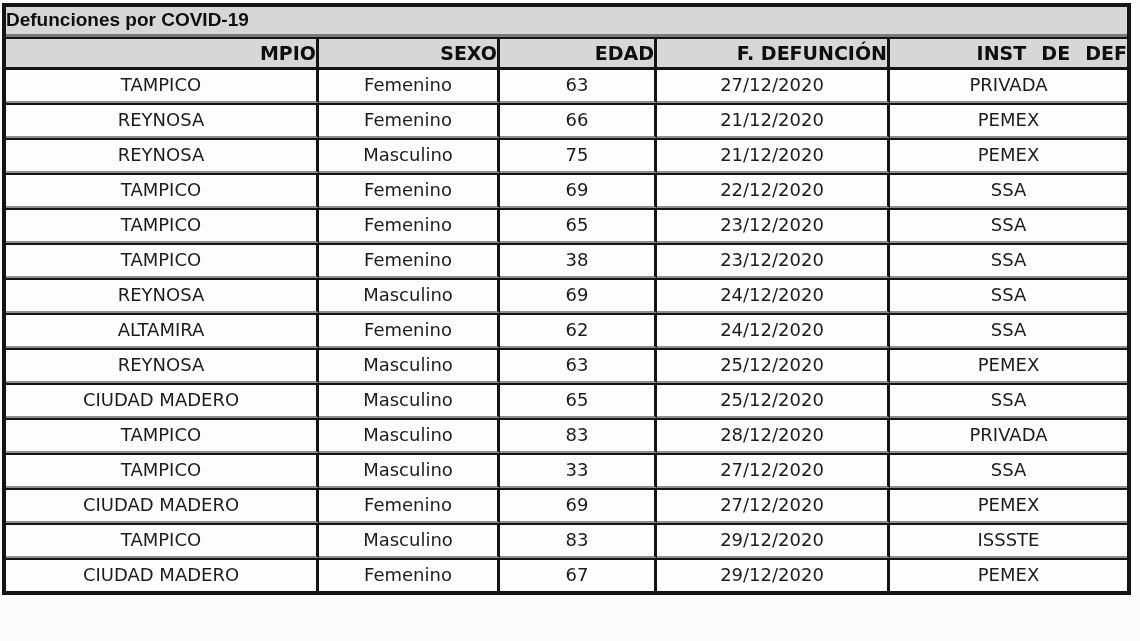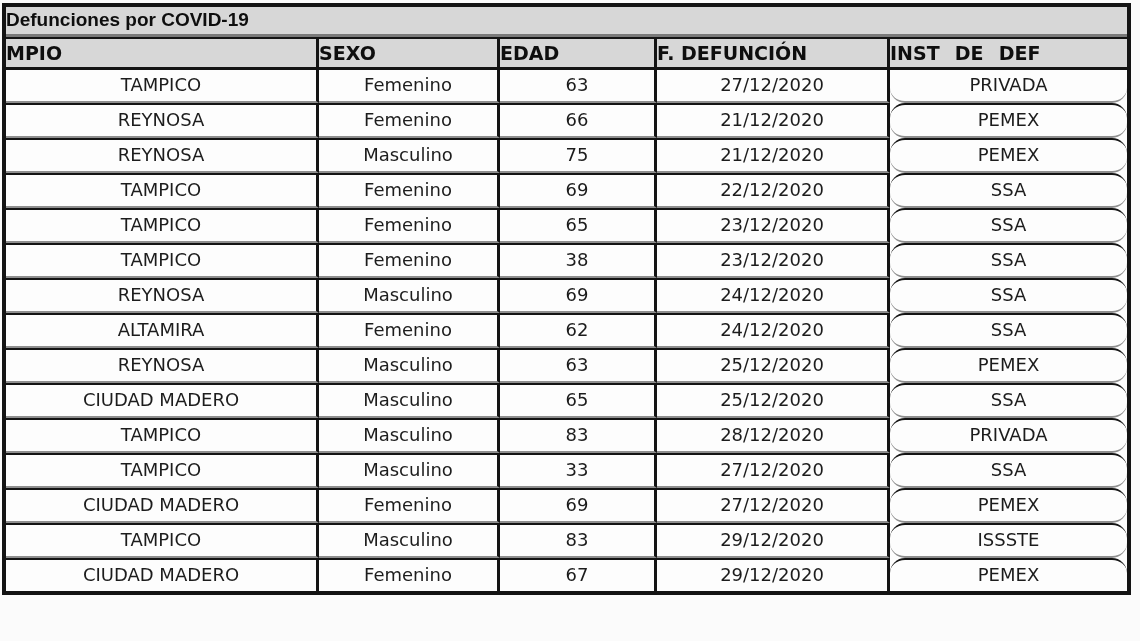--- a/index.html
+++ b/index.html
@@ -46,21 +46,21 @@
     line-height: 1.1;
     border-bottom: 3px solid var(--band-gray);
     padding: 0;
   }
   
   th.col-header {
     background: var(--header-bg);
     color: #0e0e0e;
     font-weight: bold;
     font-size: 19px;
-    text-align: left;
+    text-align: right;
     vertical-align: middle;
     height: 28px;
     line-height: 1.1;
     padding: 0;
     border-top: 2px solid var(--border-dark);
     border-bottom: 3px solid var(--border-dark);
     border-right: 3px solid var(--border-dark);
   }
   th.col-header:last-child {
     border-right: none;
@@ -75,21 +75,21 @@
     vertical-align: middle;
     height: 31px;
     line-height: 1.05;
     padding: 0;
     border-right: 3px solid var(--border-dark);
     border-top: 2px solid var(--border-dark);
     border-bottom: 2px solid var(--sep-gray);
     white-space: nowrap;
     overflow: hidden;
   }
-  tbody.data-body td:last-child { border-right: none; border-radius: 15px; }
+  tbody.data-body td:last-child { border-right: none; }
   tbody.data-body tr:first-child td { border-top: none; }
   tbody.data-body tr:last-child td { border-bottom: none; }
 </style>
 </head>
 <body>
 
 <div class="table-wrap">
   <table class="covid-table">
     <colgroup>
       <col style="width:313px">

